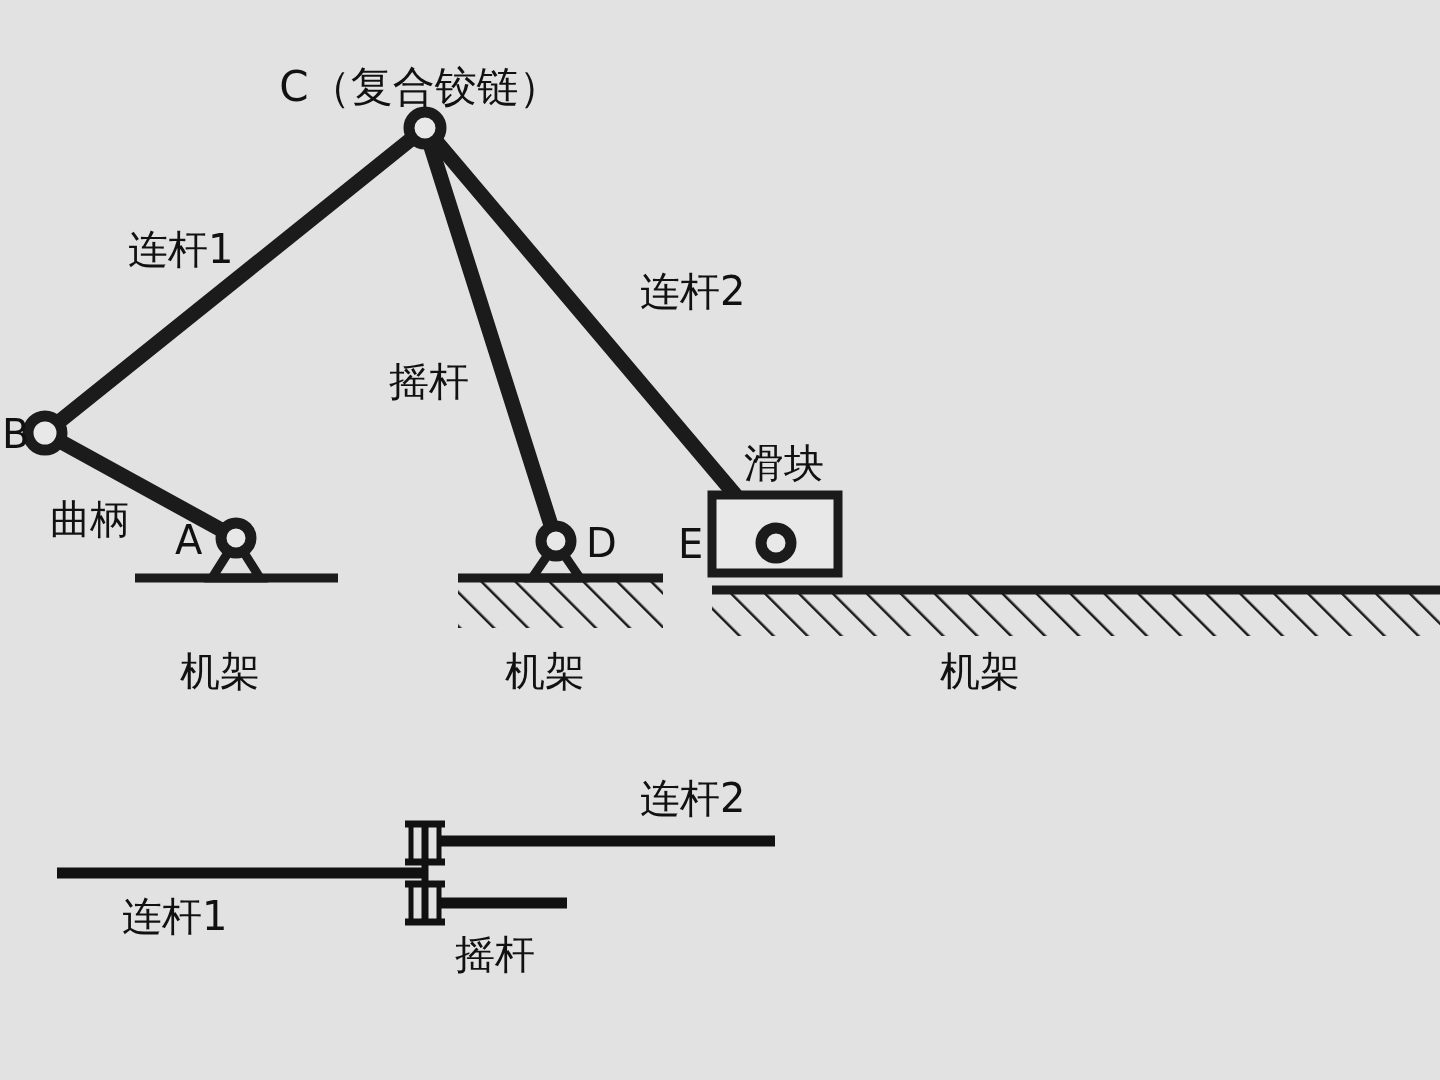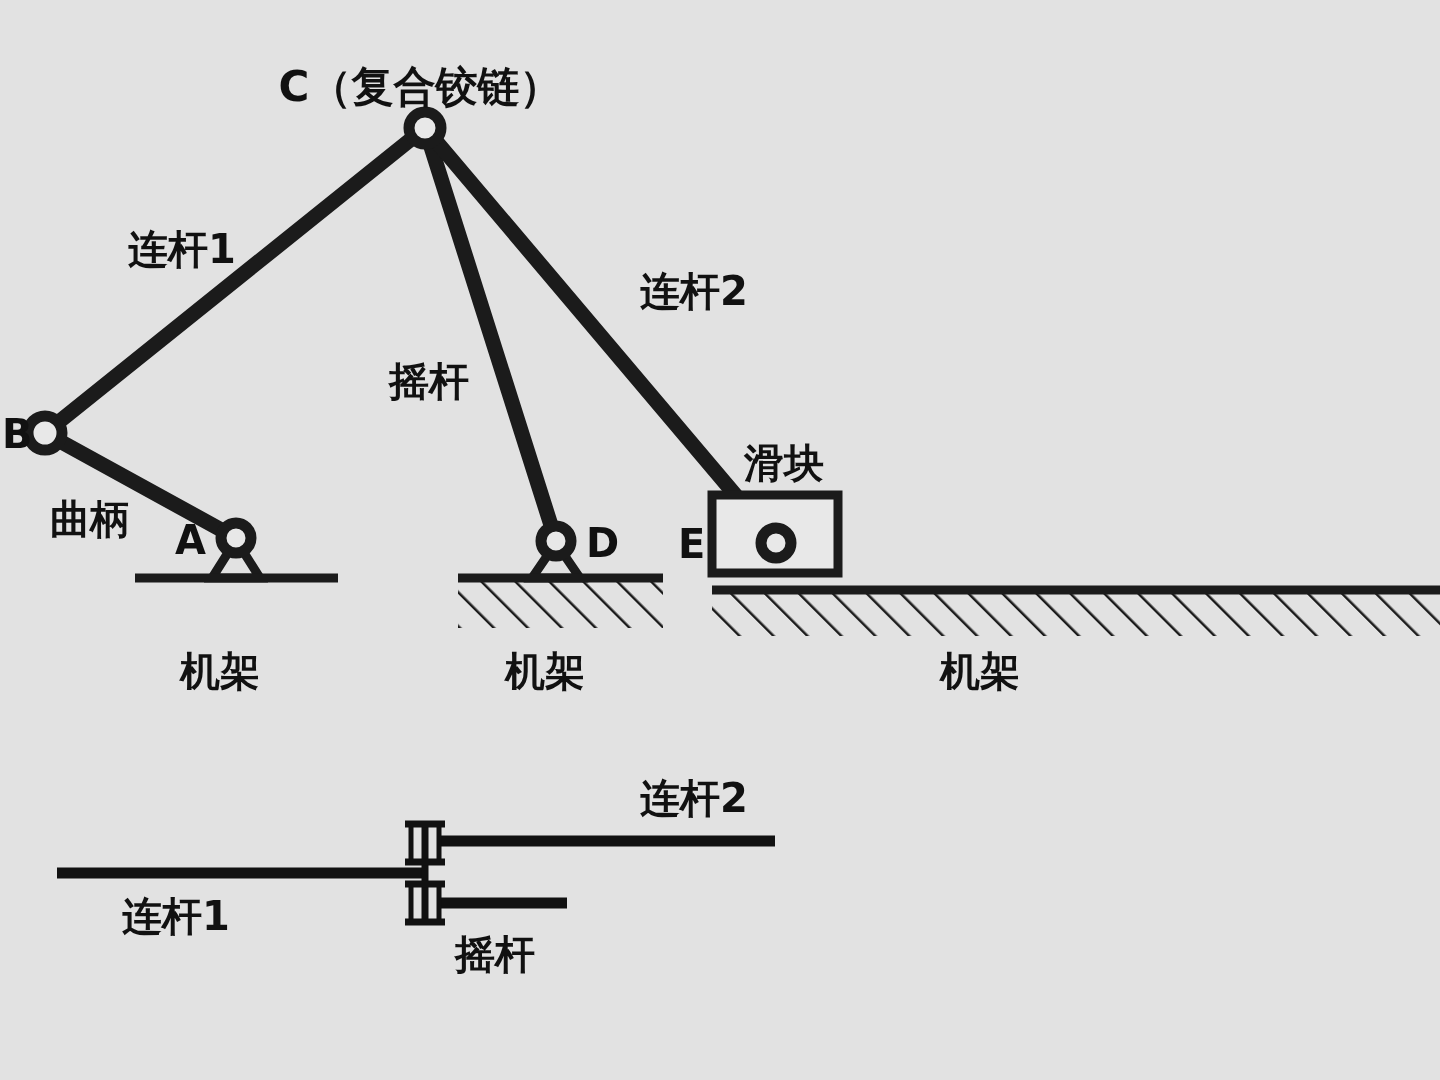--- a/index.html
+++ b/index.html
@@ -12,21 +12,20 @@
     width: 1440px;
     height: 1080px;
     overflow: hidden;
     font-family: "DejaVu Sans", "Liberation Sans", sans-serif;
   }
   #stage {
     position: relative;
     width: 1140px;
     height: 1080px;
     background: #e2e2e2;
-    font-weight: bold;
   }
   #diagram {
     position: absolute;
     top: 0;
     left: 0;
     width: 1440px;
     height: 1080px;
     display: block;
   }
   .lbl {

